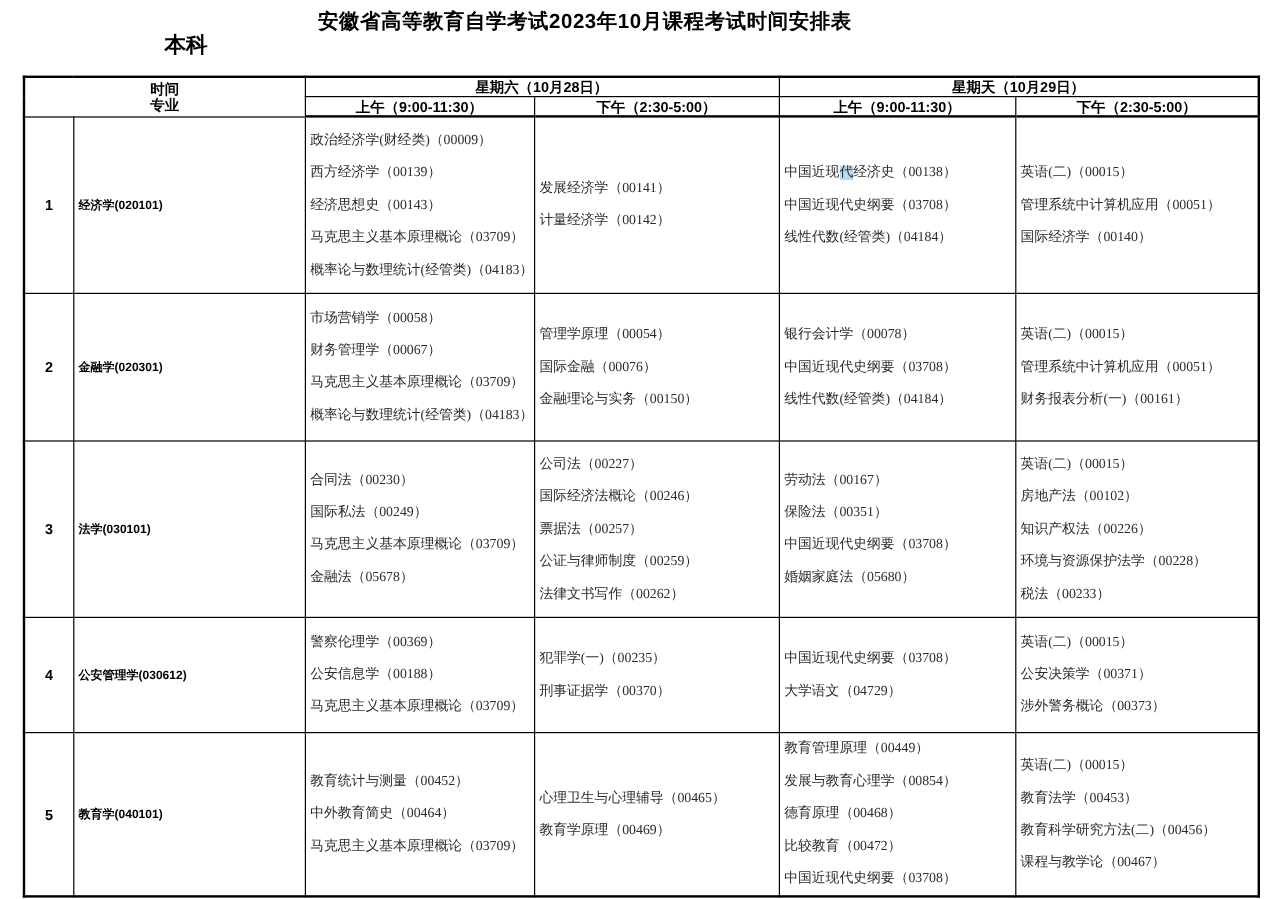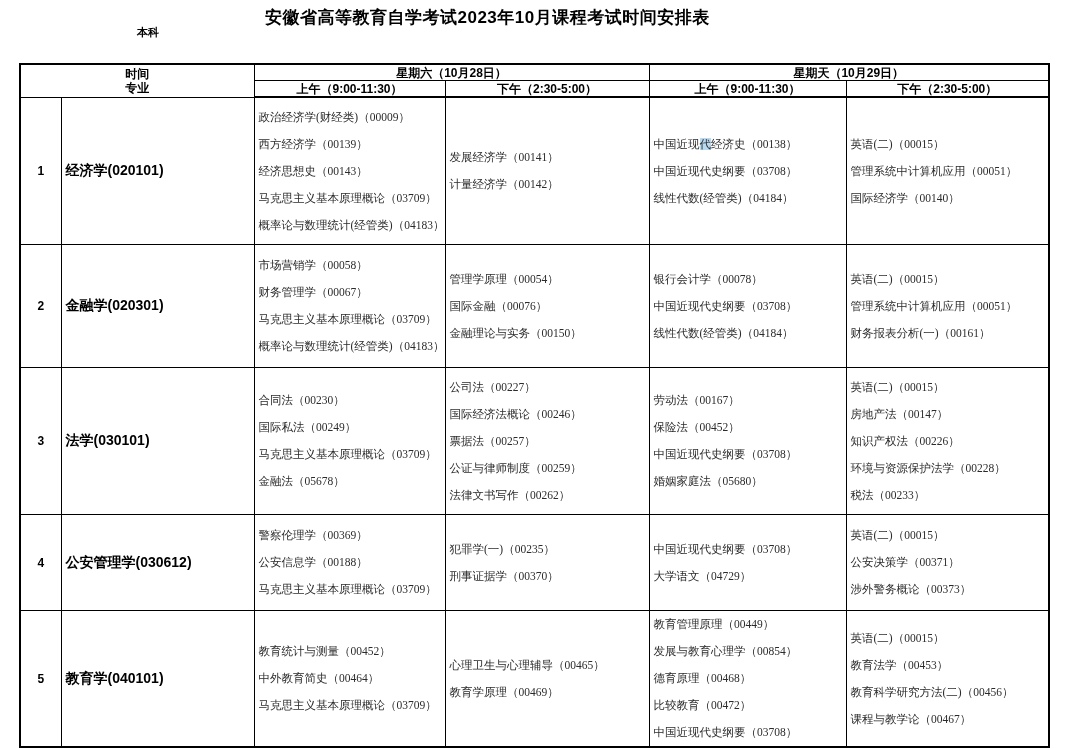--- a/index.html
+++ b/index.html
@@ -8,42 +8,42 @@
     font-family:"Liberation Serif", serif; color:#000;
   }
   .title {
     position:absolute; top:6px; left:0; width:100%;
     box-sizing:border-box; padding-left:265px;
     font-family:"Liberation Sans", sans-serif;
     font-weight:bold; font-size:17px; letter-spacing:0.5px;
   }
   .level {
     position:absolute; top:25px; left:137px;
-    font-family:"Liberation Sans", sans-serif; font-weight:bold; font-size:11px;
+    font-family:"Liberation Sans", sans-serif; font-weight:bold; font-size:18px;
   }
   table.schedule {
     position:absolute; left:19px; top:63px; width:1029px;
     border-collapse:collapse; table-layout:fixed;
     border:2px solid #000;
   }
   .schedule th, .schedule td { border:1px solid #000; padding:0; }
   .schedule thead th {
     font-family:"Liberation Sans", sans-serif; font-weight:bold;
     font-size:12px; height:15px; line-height:14px; text-align:center;
     vertical-align:middle;
   }
   .schedule thead tr:last-child th { border-bottom:2px solid #000; }
   .corner div { line-height:14px; }
   td.num {
     text-align:center; vertical-align:middle;
     font-family:"Liberation Sans", sans-serif; font-weight:bold; font-size:12px;
   }
   td.major {
     vertical-align:middle; font-family:"Liberation Sans", sans-serif;
-    font-weight:bold; font-size:14px; padding-left:4px; white-space:nowrap;
+    font-weight:bold; font-size:10px; padding-left:4px; white-space:nowrap;
   }
   td.courses { vertical-align:middle; }
   .courses-inner {
     display:flex; flex-direction:column; justify-content:center;
     padding-left:4px; overflow:hidden;
   }
   .course {
     font-size:11.5px; line-height:27px; color:#2b2b2b; white-space:nowrap;
   }
   .hl { background:var(--hl, #b9d9f1); }
@@ -167,29 +167,29 @@
             <div class="course">公司法（00227）</div>
             <div class="course">国际经济法概论（00246）</div>
             <div class="course">票据法（00257）</div>
             <div class="course">公证与律师制度（00259）</div>
             <div class="course">法律文书写作（00262）</div>
           </div>
         </td>
       <td class="courses">
           <div class="courses-inner">
             <div class="course">劳动法（00167）</div>
-            <div class="course">保险法（00452）</div>
+            <div class="course">保险法（00351）</div>
             <div class="course">中国近现代史纲要（03708）</div>
             <div class="course">婚姻家庭法（05680）</div>
           </div>
         </td>
       <td class="courses">
           <div class="courses-inner">
             <div class="course">英语(二)（00015）</div>
-            <div class="course">房地产法（00147）</div>
+            <div class="course">房地产法（00102）</div>
             <div class="course">知识产权法（00226）</div>
             <div class="course">环境与资源保护法学（00228）</div>
             <div class="course">税法（00233）</div>
           </div>
         </td>
     </tr>
     <tr class="r4">
       <td class="num">4</td>
       <td class="major">公安管理学(030612)</td>
       <td class="courses">

